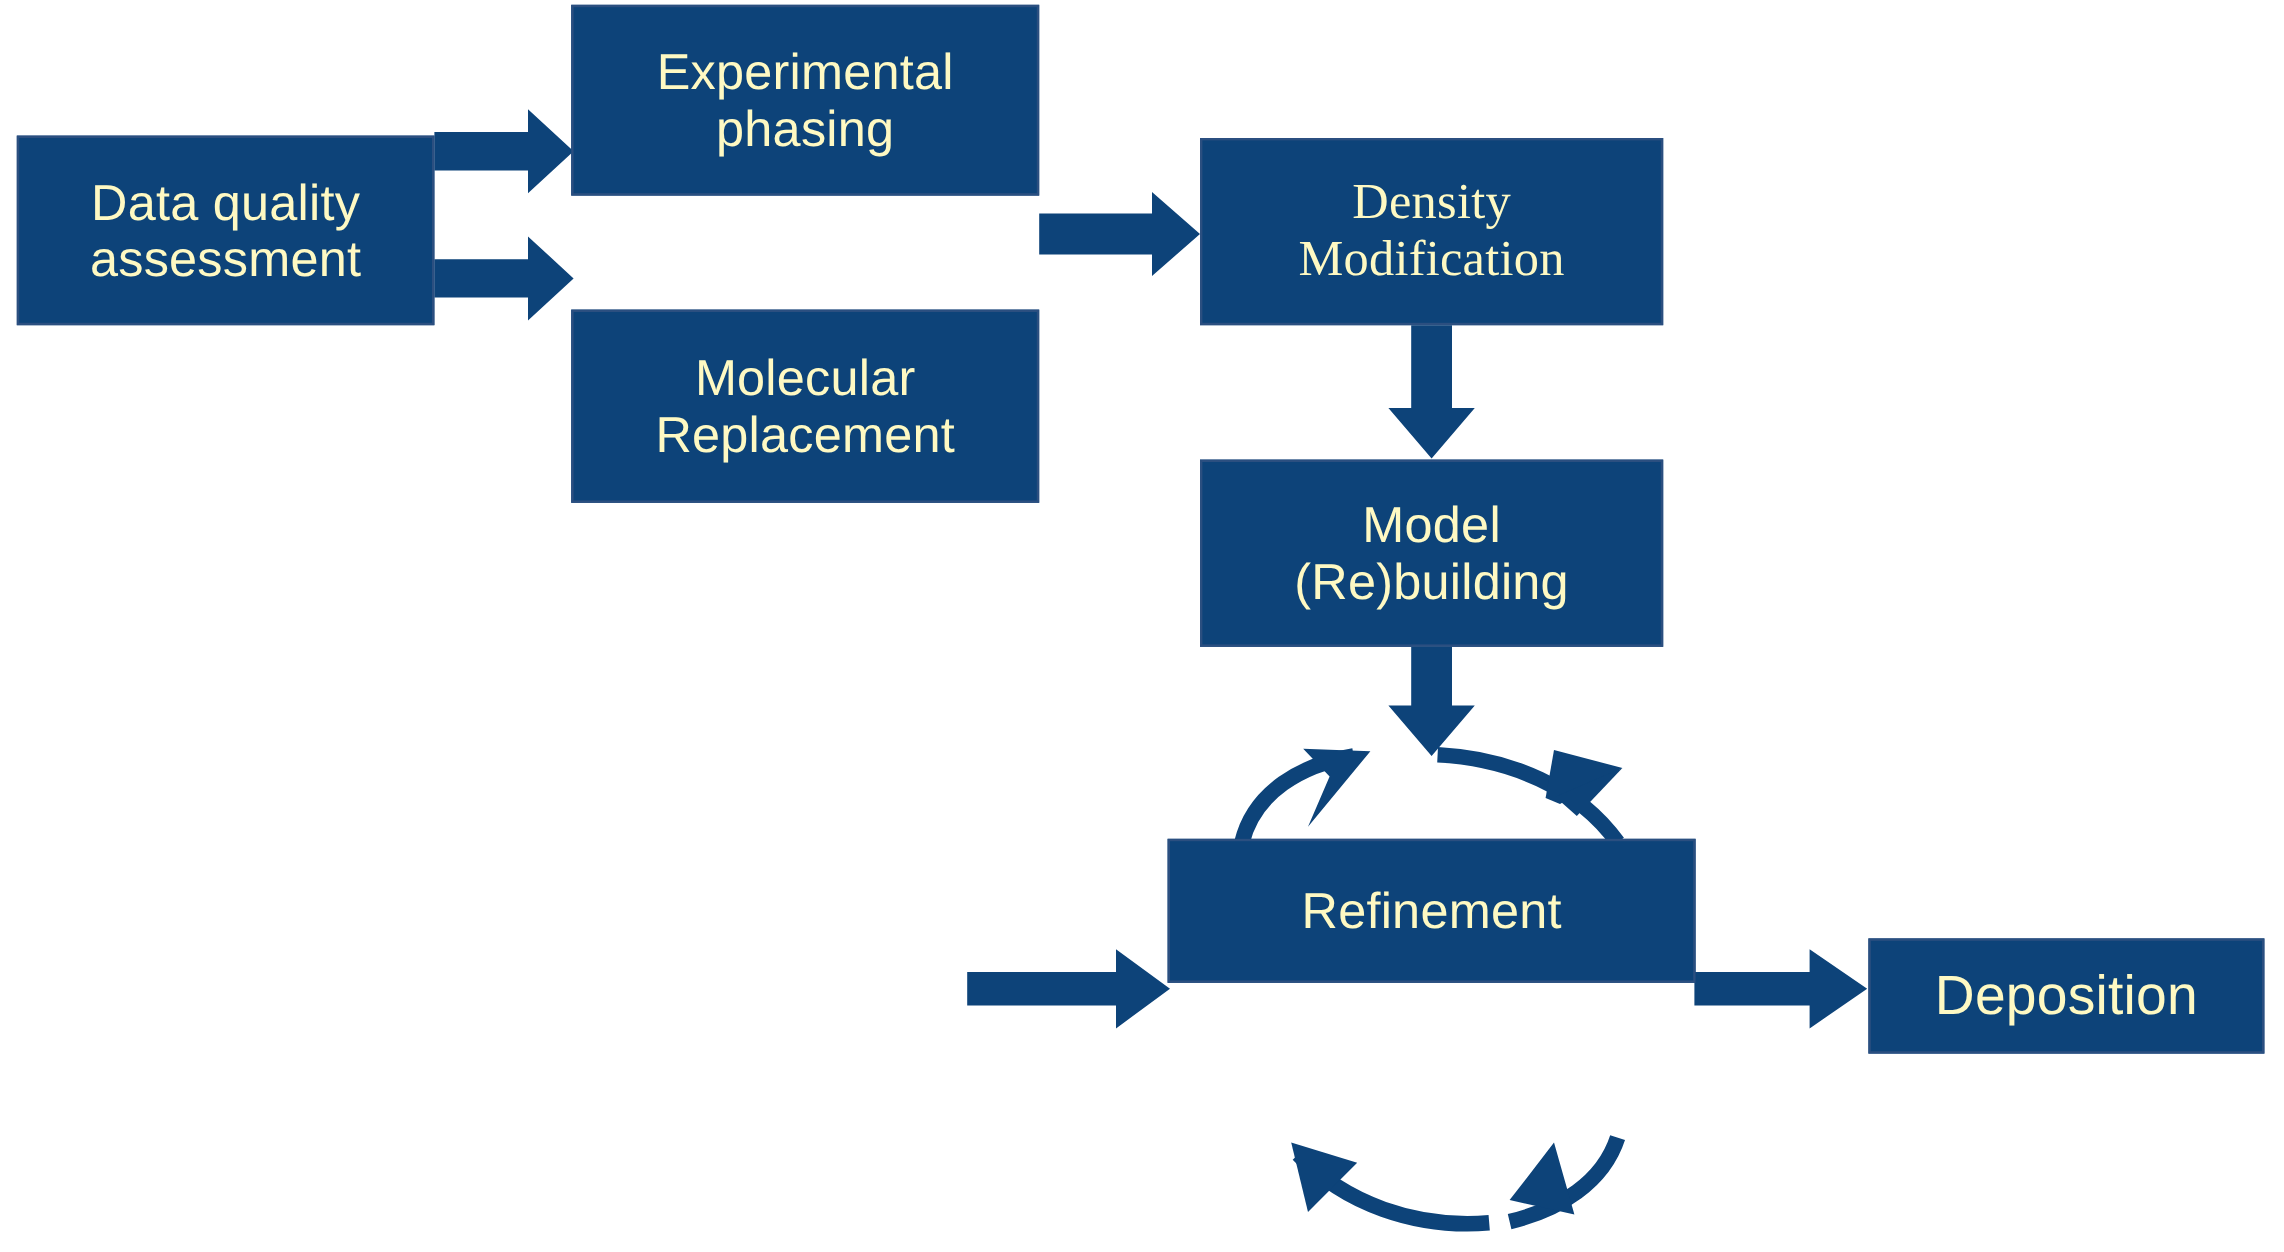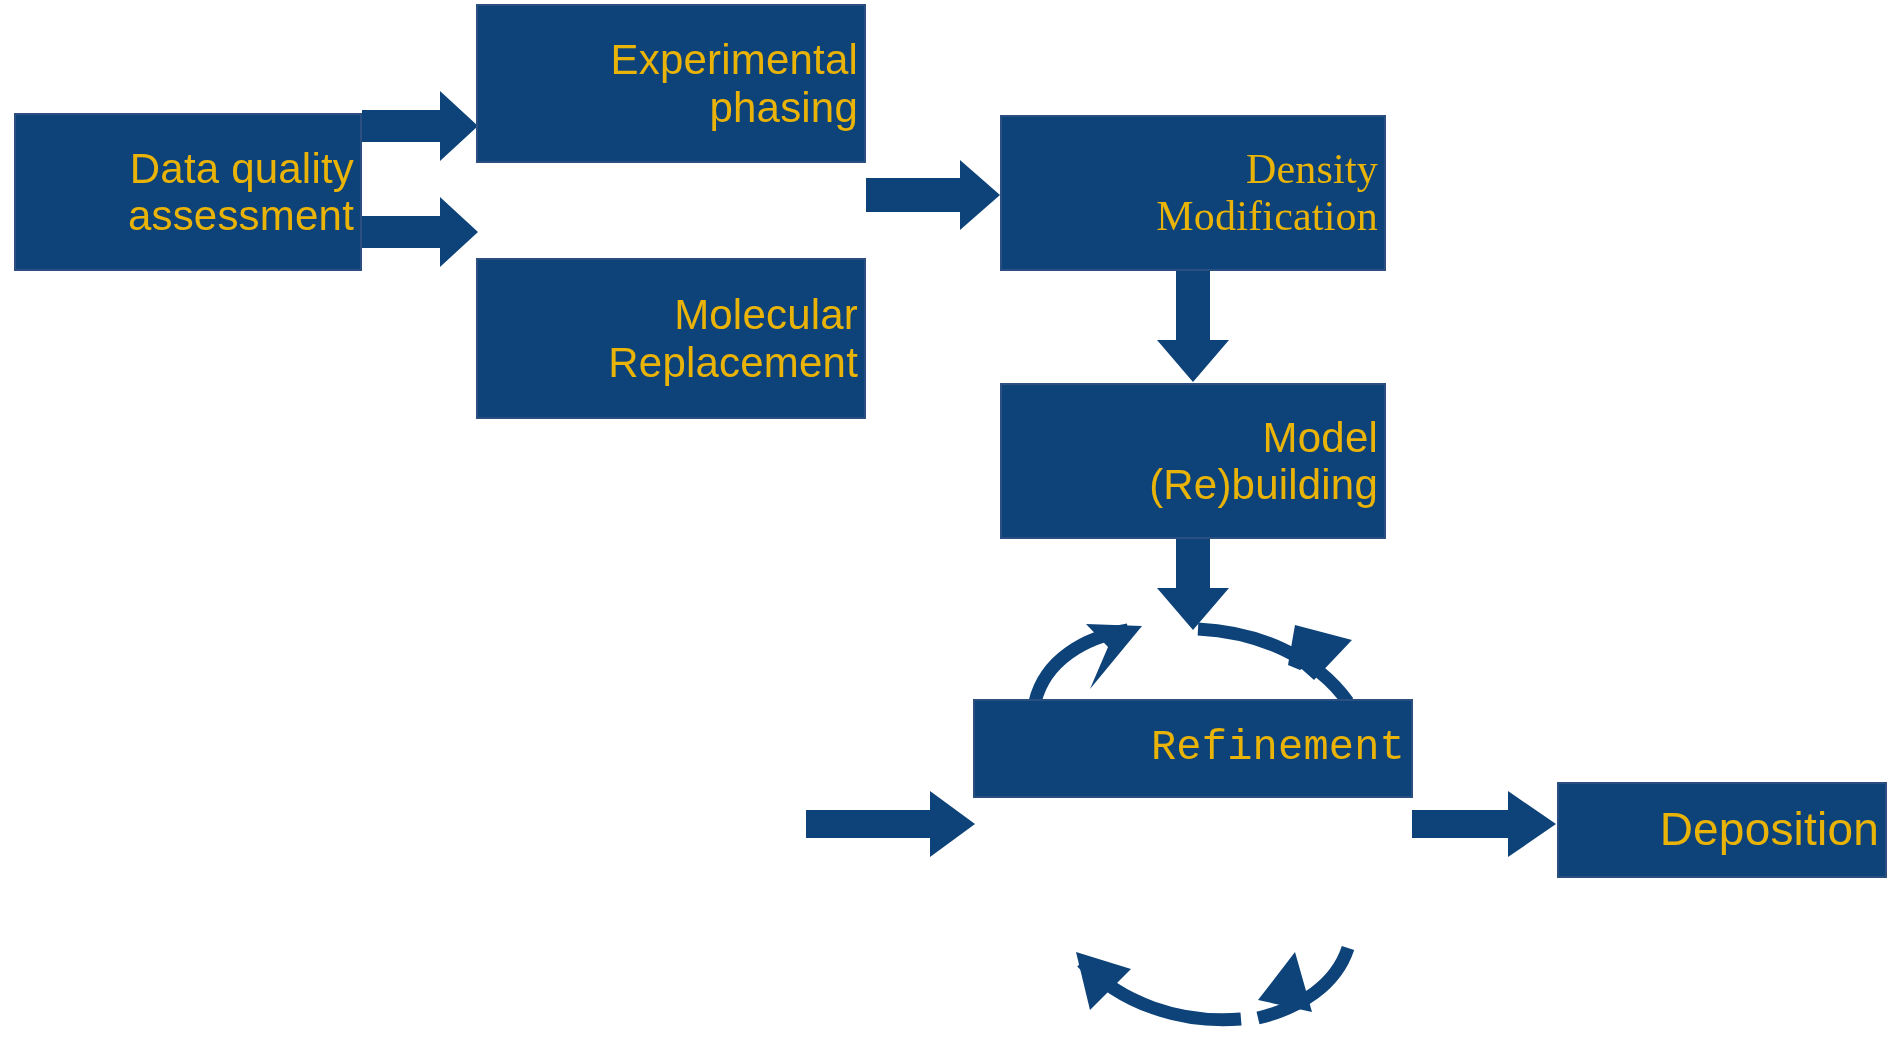--- a/index.html
+++ b/index.html
@@ -18,40 +18,40 @@
     overflow: hidden;
   }
   .node {
     position: absolute;
     background: #0d4379;
     border: 2px solid #2b4f80;
     box-sizing: border-box;
     display: flex;
     align-items: center;
     justify-content: center;
-    text-align: right;
-    color: #eab308;
+    text-align: center;
+    color: #fef9c3;
     line-height: 1.12;
     white-space: pre-line;
     letter-spacing: 0.2px;
   }
   .node span {
     display: block;
     width: 100%;
     padding: 0 6px;
     box-sizing: border-box;
   }
 
   
   #node-data-quality      { left: 14px;   top: 113px; width: 348px; height: 158px; font-size: 42px; }
   #node-exp-phasing       { left: 476px;  top: 4px;   width: 390px; height: 159px; font-size: 42px; }
   #node-mol-replacement   { left: 476px;  top: 222px; width: 390px; height: 161px; font-size: 42px; margin-top: 36px; }
   #node-density-mod       { left: 1000px; top: 115px; width: 386px; height: 156px; font-size: 42px; font-family: Liberation Serif, serif; }
   #node-model-rebuilding  { left: 1000px; top: 383px; width: 386px; height: 156px; font-size: 42px; }
-  #node-refinement        { left: 973px;  top: 699px; width: 440px; height: 99px;  font-size: 42px; font-family: Liberation Mono, monospace; }
+  #node-refinement        { left: 973px;  top: 699px; width: 440px; height: 120px;  font-size: 42px; }
   #node-validation        { left: 973px;  top: 848px; width: 440px; height: 101px; font-size: 42px; }
   #node-ligand-fitting    { left: 476px;  top: 780px; width: 330px; height: 100px; font-size: 42px; }
   #node-deposition        { left: 1557px; top: 782px; width: 330px; height: 96px;  font-size: 46px; }
 
   .edge-layer {
     position: absolute;
     left: 0; top: 0;
     width: 1903px;
     height: 1043px;
     pointer-events: none;

